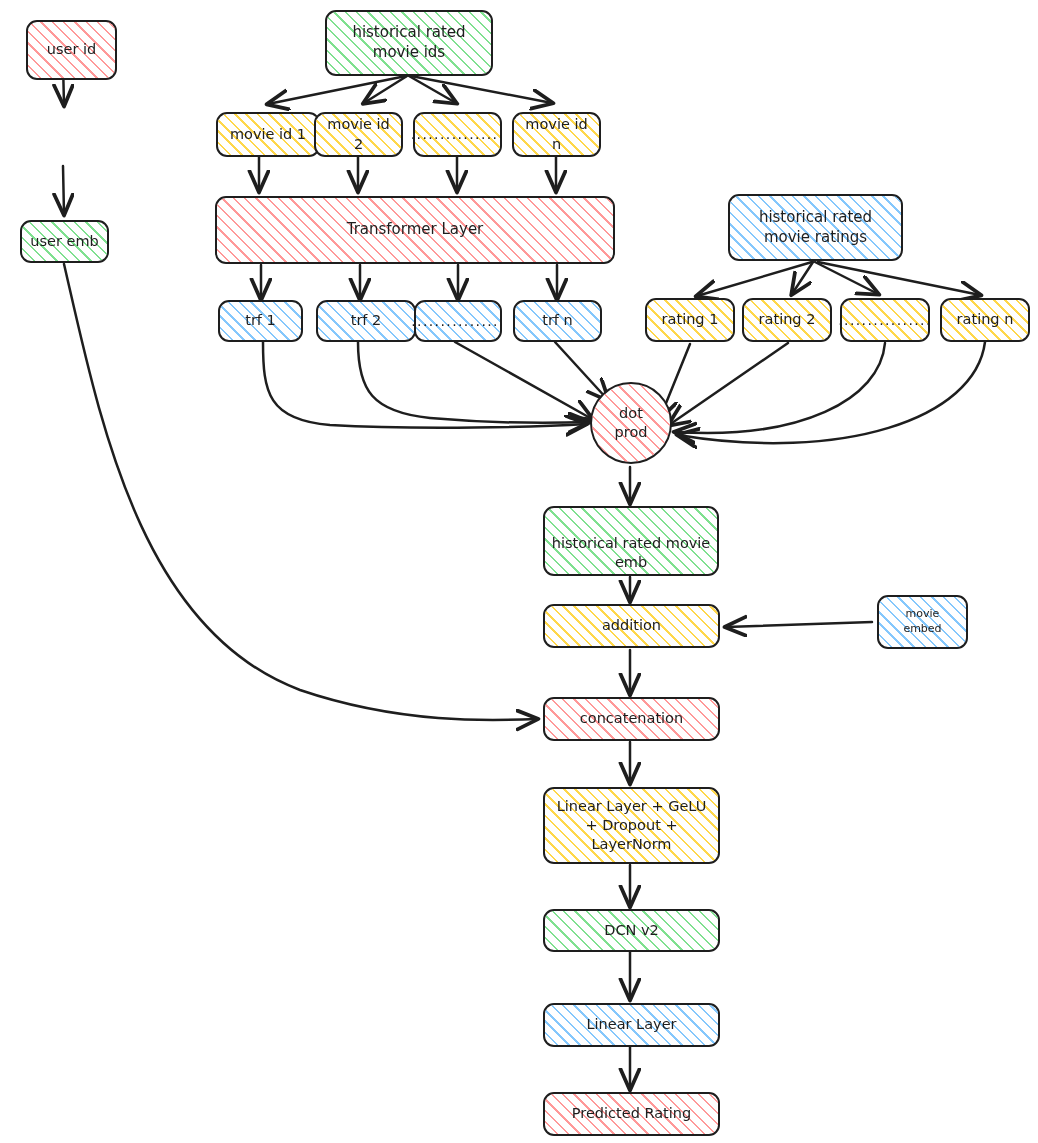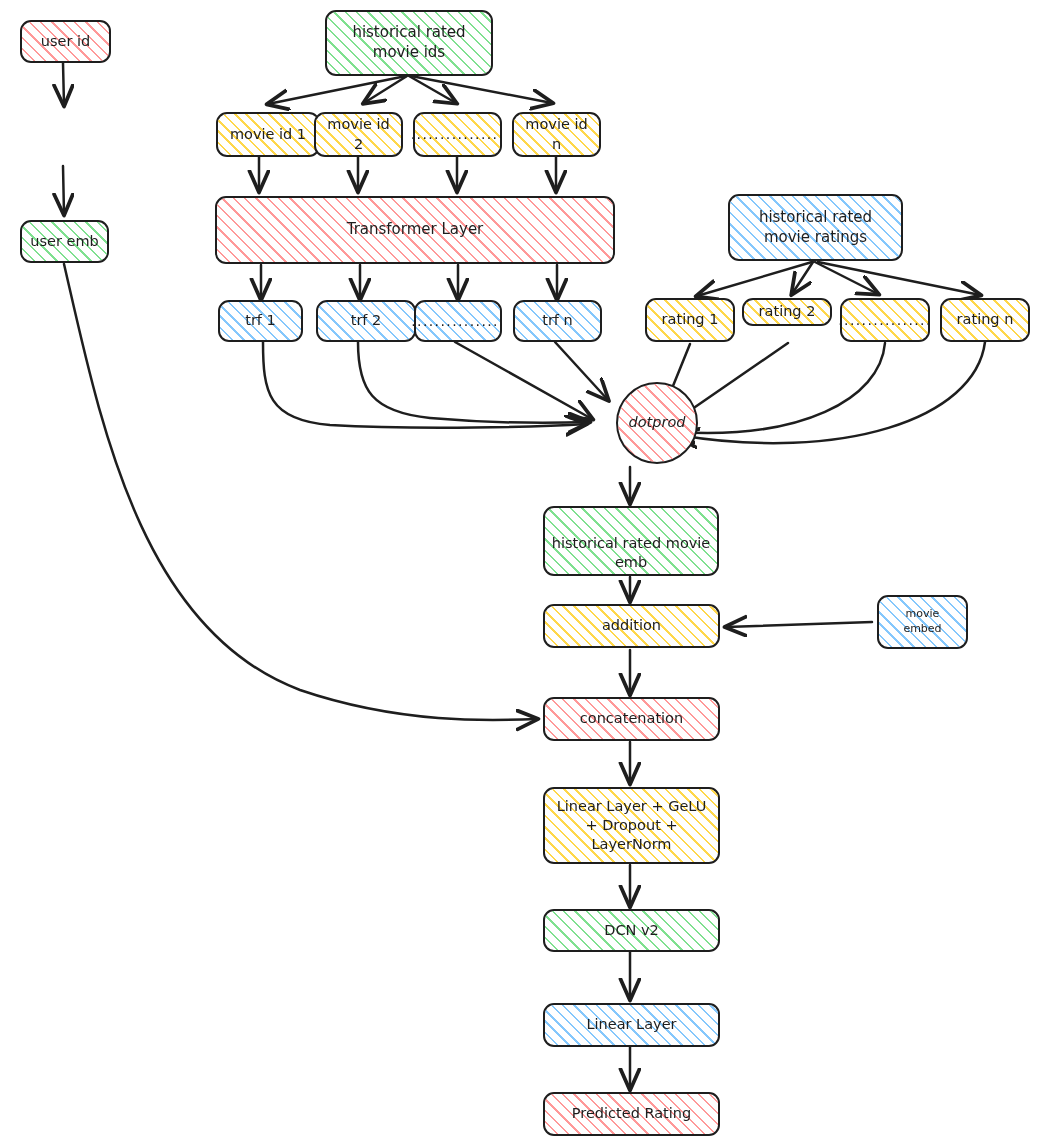--- a/index.html
+++ b/index.html
@@ -79,21 +79,21 @@
       <path d="M872,622 L726,627"></path>
       <path d="M630,650 L630,694"></path>
       <path d="M64,264 C100,420 140,630 300,690 C400,724 490,721 537,719"></path>
       <path d="M630,742 L630,783"></path>
       <path d="M630,865 L630,906"></path>
       <path d="M630,952 L630,999"></path>
       <path d="M630,1047 L630,1089"></path>
     </g>
   </svg>
 
-  <div class="node hatch-red fs14" style="left:20px;top:20px;width:91px;height:43px;">
+  <div class="node hatch-red fs14" style="left:26px;top:20px;width:91px;height:60px;">
     <span>user id</span>
   </div>
 
 
   <div class="node hatch-green fs14" style="left:20px;top:220px;width:89px;height:43px;">
     <span>user emb</span>
   </div>
 
   <div class="node hatch-green fs15" style="left:325px;top:10px;width:168px;height:66px;flex-direction:column;">
     <span>historical rated</span>
@@ -131,31 +131,31 @@
   </div>
 
   <div class="node hatch-blue fs15" style="left:728px;top:194px;width:175px;height:67px;flex-direction:column;">
     <span>historical rated</span>
     <span>movie ratings</span>
   </div>
 
   <div class="node hatch-yellow fs14" style="left:645px;top:298px;width:90px;height:44px;">
     <span>rating 1</span>
   </div>
-  <div class="node hatch-yellow fs14" style="left:742px;top:298px;width:90px;height:28px;align-items:center;">
+  <div class="node hatch-yellow fs14" style="left:742px;top:298px;width:90px;height:44px;align-items:center;">
     <span>rating 2</span>
   </div>
   <div class="node hatch-yellow dots" style="left:840px;top:298px;width:90px;height:44px;">
     <span>................</span>
   </div>
   <div class="node hatch-yellow fs14" style="left:940px;top:298px;width:90px;height:44px;">
     <span>rating n</span>
   </div>
 
-  <div class="node hatch-red circle fs14" style="left:616px;top:382px;width:82px;height:82px;flex-direction:row;font-style:italic;">
+  <div class="node hatch-red circle fs14" style="left:590px;top:382px;width:82px;height:82px;flex-direction:column;">
     <span>dot</span>
     <span>prod</span>
   </div>
 
   <div class="node hatch-green fs14" style="left:543px;top:506px;width:176px;height:70px;flex-direction:column;justify-content:flex-end;">
     <span>historical rated movie</span>
     <span>emb</span>
   </div>
 
   <div class="node hatch-yellow fs14" style="left:543px;top:604px;width:177px;height:44px;">

